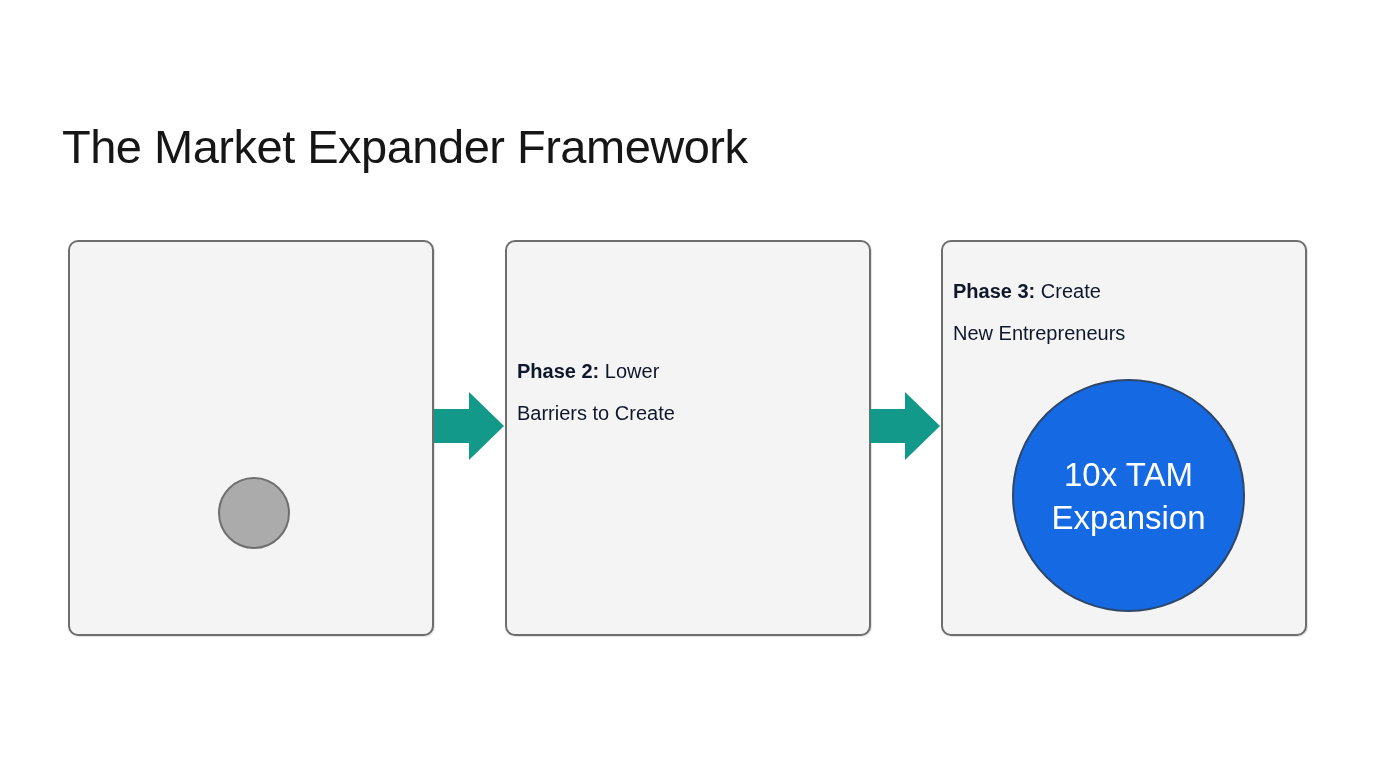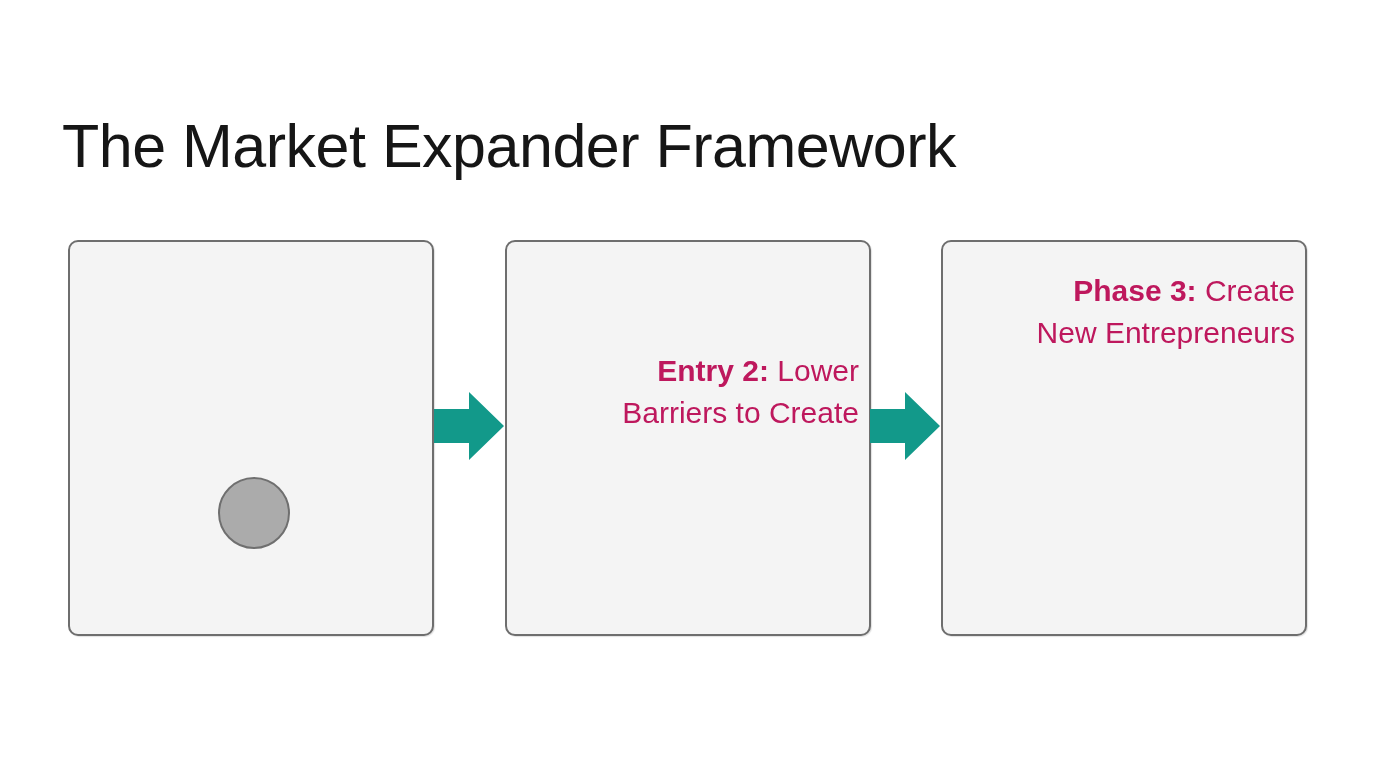--- a/index.html
+++ b/index.html
@@ -11,22 +11,22 @@
     position: relative;
     width: 1376px;
     height: 768px;
     overflow: hidden;
     font-family: "Liberation Sans", sans-serif;
     color: #111111;
   }
   .page-title {
     position: absolute;
     left: 62px;
-    top: 70px;
-    font-size: 61px;
+    top: 88px;
+    font-size: 47px;
     font-weight: 500;
     letter-spacing: -0.5px;
     color: #161616;
     white-space: nowrap;
   }
   .phase-box {
     position: absolute;
     top: 240px;
     width: 366px;
     height: 396px;
@@ -36,24 +36,24 @@
     border-radius: 10px;
     box-shadow: 1px 1px 1px rgba(0,0,0,0.12);
   }
   #phase-box-1 { left: 68px; }
   #phase-box-2 { left: 505px; }
   #phase-box-3 { left: 941px; }
   .phase-heading {
     position: absolute;
     left: 10px;
     right: 10px;
-    text-align: right;
-    font-size: 30px;
+    text-align: left;
+    font-size: 20px;
     line-height: 42px;
-    color: #be185d;
+    color: #0f172a;
   }
   #phase-box-1 .phase-heading,
   #phase-box-2 .phase-heading { top: 108px; }
   #phase-box-3 .phase-heading { top: 28px; }
   .phase-heading .bold-part { font-weight: 700; }
   .phase-heading .rest-part {
     font-weight: 400;
     white-space: pre-line;
   }
   .market-dot {
@@ -104,29 +104,31 @@
 <div class="phase-box" id="phase-box-1">
   <div class="market-dot"></div>
 </div>
 
 <svg class="flow-arrow" id="flow-arrow-1" viewBox="0 0 70 68" xmlns="http://www.w3.org/2000/svg">
   <polygon points="0,17 35,17 35,0 70,34 35,68 35,51 0,51" fill="#12998a"></polygon>
 </svg>
 
 <div class="phase-box" id="phase-box-2">
   <div class="phase-heading">
-    <span class="bold-part">Entry 2:</span>
+    <span class="bold-part">Phase 2:</span>
     <span class="rest-part">Lower
 Barriers to Create</span>
   </div>
 </div>
 
 <svg class="flow-arrow" id="flow-arrow-2" viewBox="0 0 70 68" xmlns="http://www.w3.org/2000/svg">
   <polygon points="0,17 35,17 35,0 70,34 35,68 35,51 0,51" fill="#12998a"></polygon>
 </svg>
 
 <div class="phase-box" id="phase-box-3">
   <div class="phase-heading">
     <span class="bold-part">Phase 3:</span>
     <span class="rest-part">Create
 New Entrepreneurs</span>
   </div>
+  <div class="tam-bubble">10x TAM
+Expansion</div>
 </div>
 
 </body></html>

